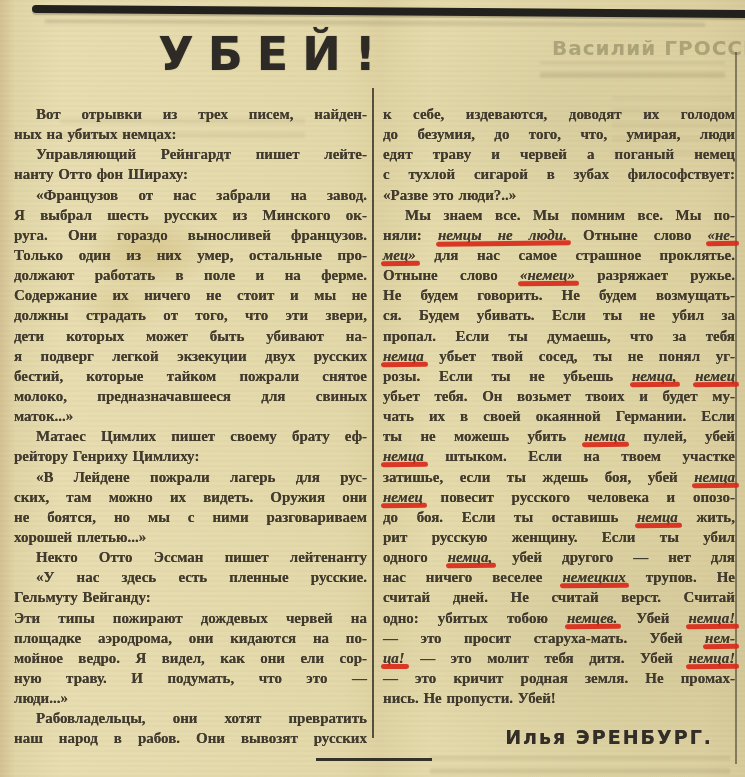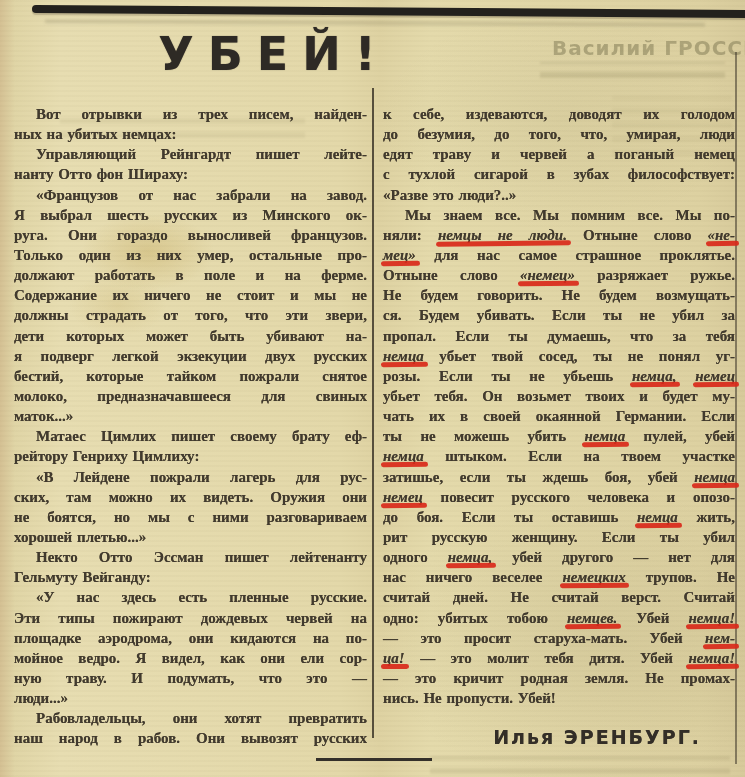--- a/index.html
+++ b/index.html
@@ -55,21 +55,21 @@
   .u::after{
     content:"";position:absolute;left:-2px;right:-4px;bottom:-3px;height:5px;
     background:var(--accent_red,#d9291a);border-radius:3px;
     transform:rotate(-0.6deg);opacity:.92;
   }
   .divider{position:absolute;left:372px;top:88px;width:2px;height:650px;background:rgba(62,55,42,.85);}
   .right-edge{position:absolute;left:735px;top:52px;width:2px;height:712px;background:rgba(62,55,42,.55);}
   .bottom-rule{position:absolute;left:316px;top:758px;width:116px;height:3px;background:#34302a;}
   .byline{
     position:absolute;left:383px;top:726px;width:352px;
-    text-align:right;padding-right:34px;box-sizing:border-box;
+    text-align:right;padding-right:22px;box-sizing:border-box;
     font-family:"DejaVu Sans",sans-serif;font-weight:bold;font-size:19px;
     letter-spacing:2px;color:#332e27;text-shadow:0 0 .6px rgba(51,46,39,.7);
   }
 </style>
 </head>
 <body>
 
 <div class="page">
   <div class="topbar"></div>
   <div class="topbar-smudge"></div>
@@ -99,22 +99,22 @@
       <div class="line"><span>бестий, которые тайком пожрали снятое</span></div>
       <div class="line"><span>молоко, предназначавшееся для свиных</span></div>
       <div class="line noj"><span>маток...»</span></div>
       <div class="line ind"><span>Матаес Цимлих пишет своему брату еф-</span></div>
       <div class="line noj"><span>рейтору Генриху Цимлиху:</span></div>
       <div class="line ind"><span>«В Лейдене пожрали лагерь для рус-</span></div>
       <div class="line"><span>ских, там можно их видеть. Оружия они</span></div>
       <div class="line"><span>не боятся, но мы с ними разговариваем</span></div>
       <div class="line noj"><span>хорошей плетью...»</span></div>
       <div class="line ind"><span>Некто Отто Эссман пишет лейтенанту</span></div>
+      <div class="line ind"><span>«У нас здесь есть пленные русские.</span></div>
       <div class="line noj"><span>Гельмуту Вейганду:</span></div>
-      <div class="line ind"><span>«У нас здесь есть пленные русские.</span></div>
       <div class="line"><span>Эти типы пожирают дождевых червей на</span></div>
       <div class="line"><span>площадке аэродрома, они кидаются на по-</span></div>
       <div class="line"><span>мойное ведро. Я видел, как они ели сор-</span></div>
       <div class="line"><span>ную траву. И подумать, что это —</span></div>
       <div class="line noj"><span>люди...»</span></div>
       <div class="line ind"><span>Рабовладельцы, они хотят превратить</span></div>
       <div class="line"><span>наш народ в рабов. Они вывозят русских</span></div>
     </div>
 
   <div class="divider"></div>

